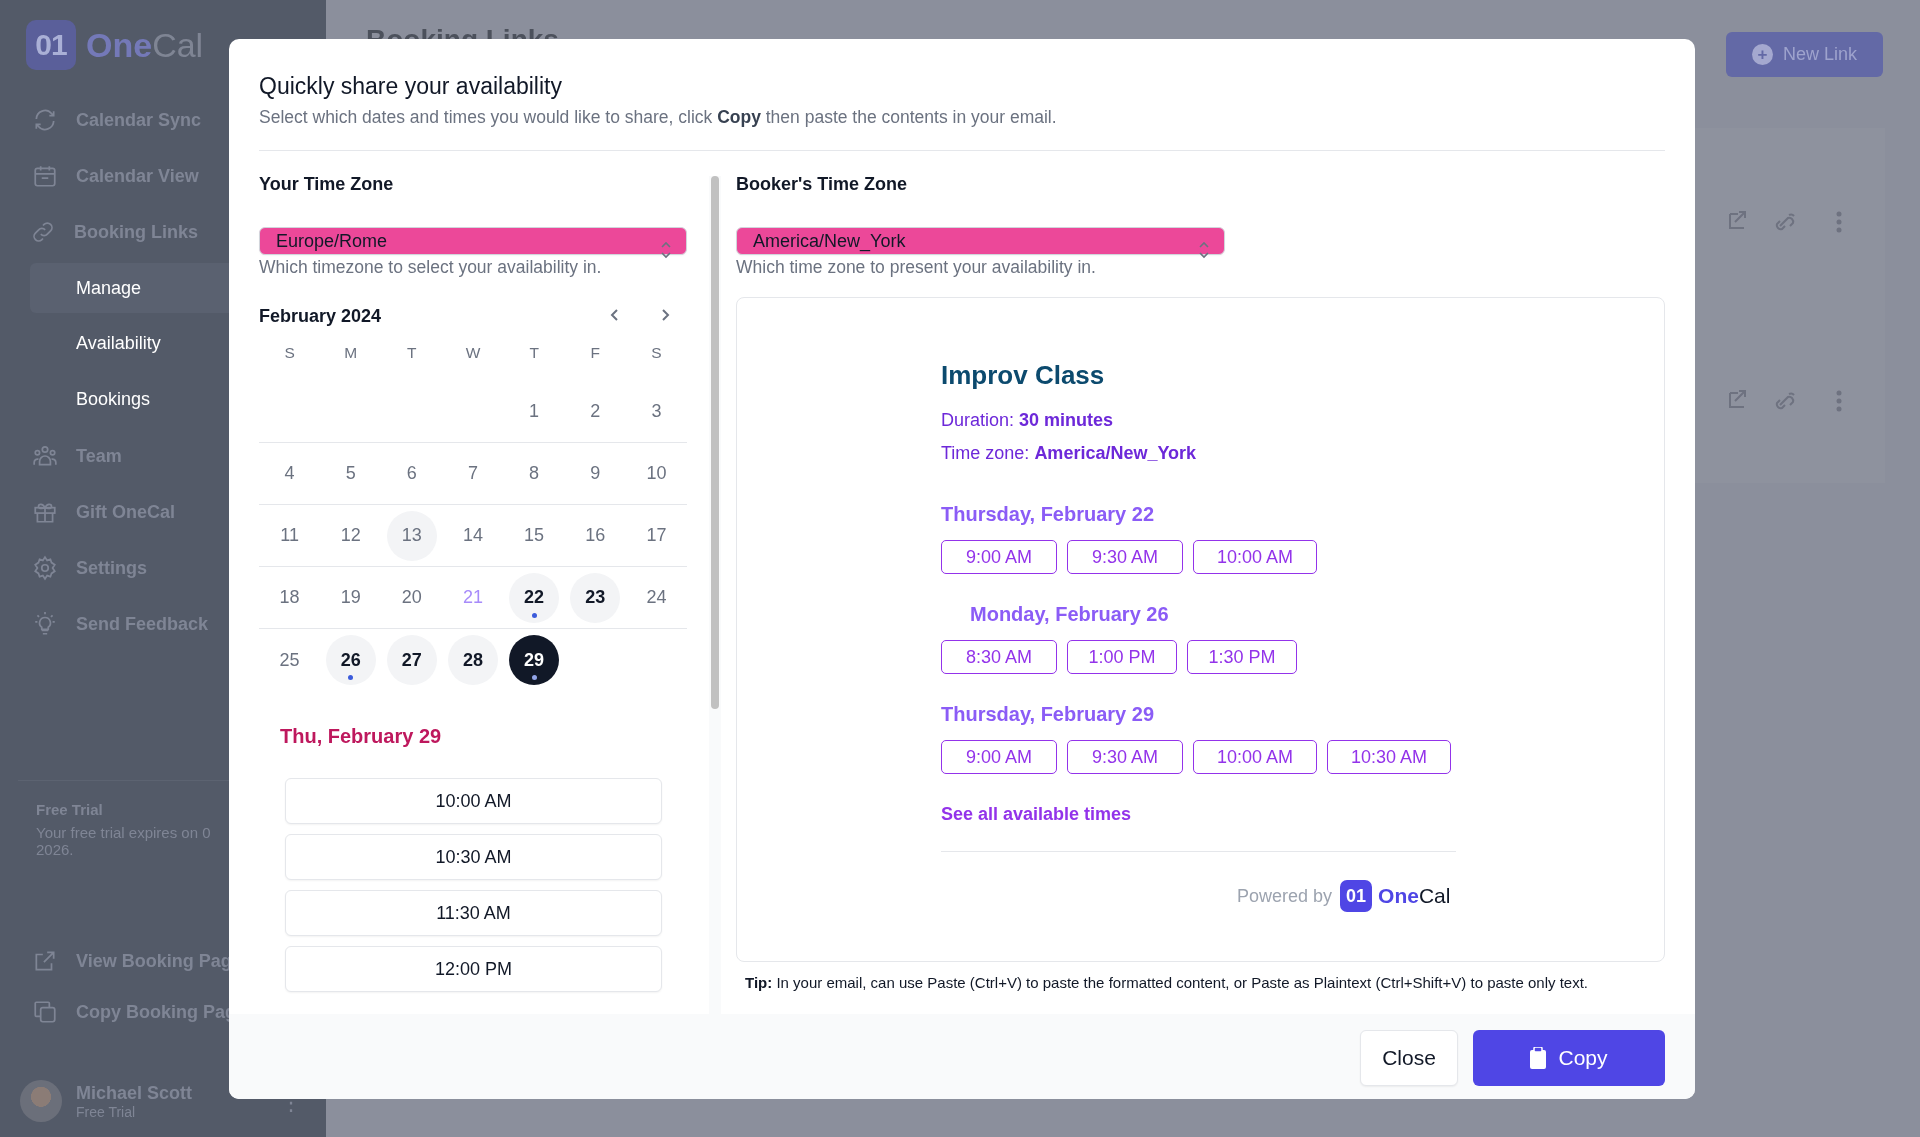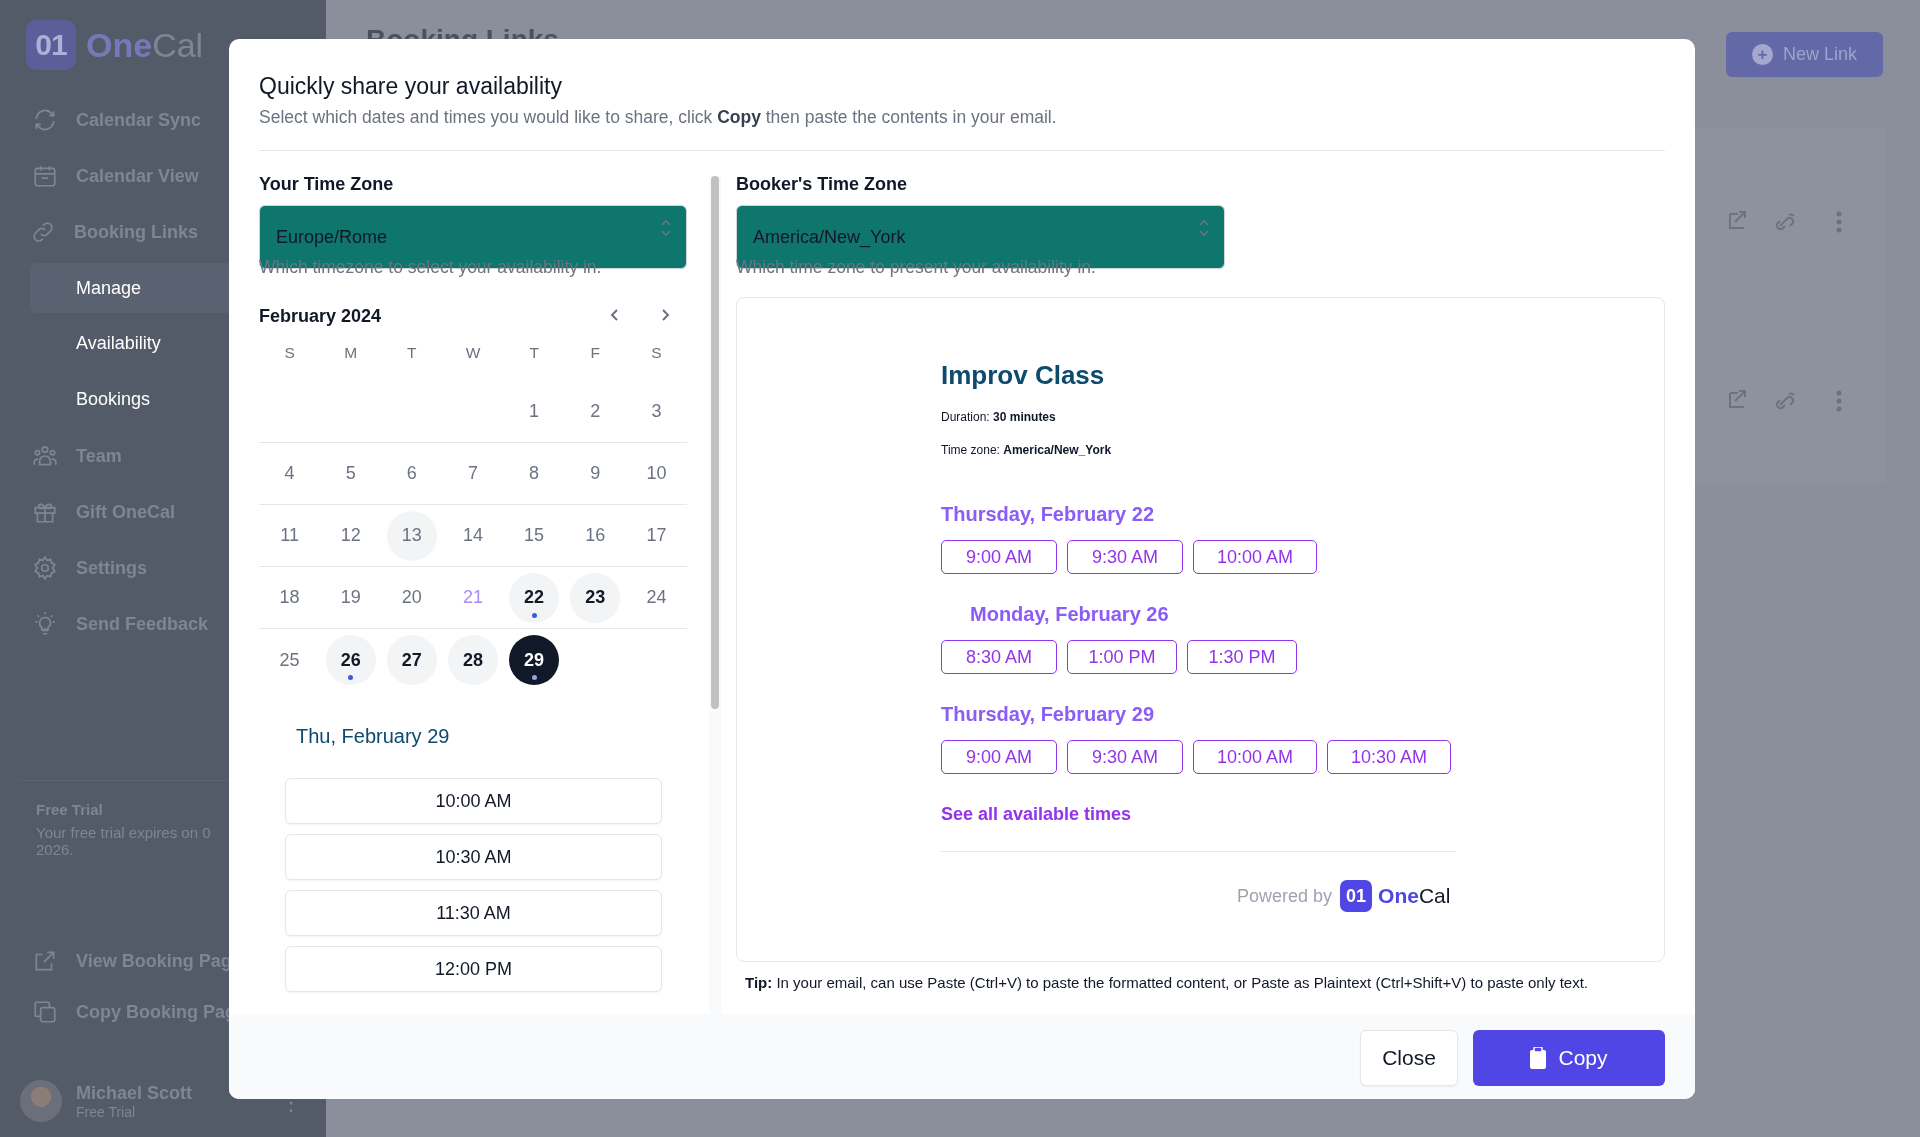--- a/index.html
+++ b/index.html
@@ -31,50 +31,50 @@
   .bg-card { position: absolute; left: 1690px; top: 128px; width: 195px; height: 355px; background: #8e929e; }
 
   
   .modal { position: absolute; left: 229px; top: 39px; width: 1466px; height: 1060px; background: #ffffff; border-radius: 10px; overflow: hidden; }
   .m-title { position: absolute; left: 30px; top: 34px; font-size: 23px; color: #111827; }
   .m-sub { position: absolute; left: 30px; top: 68px; font-size: 17.5px; color: #6b7280; }
   .m-sub b { color: #374151; }
   .m-divider { position: absolute; left: 30px; top: 111px; width: 1406px; height: 1px; background: #e5e7eb; }
 
   .label { position: absolute; font-size: 18px; font-weight: bold; color: #111827; }
-  .select { position: absolute; height: 64px; border: 1px solid #d1d5db; border-radius: 6px; background: #0f766e; font-size: 18px; color: #111827; display: flex; align-items: center; padding-left: 16px; box-shadow: 0 1px 2px rgba(0,0,0,0.04); }
+  .select { position: absolute; height: 28px; border: 1px solid #d1d5db; border-radius: 6px; background: #ec4899; font-size: 18px; color: #111827; display: flex; align-items: center; padding-left: 16px; box-shadow: 0 1px 2px rgba(0,0,0,0.04); margin-top: 22px; }
   .select .chev { position: absolute; right: 14px; top: 12px; width: 12px; height: 20px; }
   .hint { position: absolute; font-size: 17.5px; color: #6b7280; }
 
   .month { position: absolute; left: 30px; top: 267px; font-size: 18px; font-weight: bold; color: #111827; }
   .cal-nav { position: absolute; top: 264px; width: 24px; height: 24px; display: flex; align-items: center; justify-content: center; }
   .cal-nav svg { width: 14px; height: 14px; stroke: #6b7280; fill: none; stroke-width: 2; }
   .cal-grid { position: absolute; left: 30px; top: 304px; width: 428px; }
   .dow-row { display: grid; grid-template-columns: repeat(7, 1fr); height: 38px; }
   .dow { text-align: center; font-size: 15.5px; color: #6b7280; line-height: 20px; }
   .week { display: grid; grid-template-columns: repeat(7, 1fr); height: 62px; border-bottom: 1px solid #e5e7eb; align-items: center; }
   .week:last-child { border-bottom: none; }
   .day { position: relative; width: 50px; height: 50px; margin: 0 auto; border-radius: 50%; display: flex; align-items: center; justify-content: center; font-size: 18px; color: #6b7280; }
   .day.empty { visibility: hidden; }
   .day.today { color: #a78bfa; }
   .day.hover { background: #f3f4f6; }
   .day.avail { background: #f3f4f6; color: #111827; font-weight: bold; }
   .day.selected { background: #111827; color: #ffffff; font-weight: bold; }
   .day .dot { position: absolute; bottom: 5px; left: 50%; width: 5px; height: 5px; margin-left: -2.5px; border-radius: 50%; background: #3b5bdb; }
   .day.selected .dot { background: #93a5e8; }
 
-  .sel-date { position: absolute; left: 51px; top: 686px; font-size: 20px; font-weight: normal; color: #0c4a6e; margin-left: 16px; }
+  .sel-date { position: absolute; left: 51px; top: 686px; font-size: 20px; font-weight: bold; color: #be185d; }
   .slot { position: absolute; left: 56px; width: 377px; height: 46px; border: 1px solid #e5e7eb; border-radius: 6px; background: #fff; font-size: 18px; color: #111827; display: flex; align-items: center; justify-content: center; box-shadow: 0 1px 2px rgba(0,0,0,0.05); }
 
   .scroll-track { position: absolute; left: 480px; top: 137px; width: 12px; height: 855px; background: #f9fafb; }
   .scroll-thumb { position: absolute; left: 482px; top: 137px; width: 8px; height: 533px; border-radius: 4px; background: #c1c1c1; }
 
   .preview { position: absolute; left: 507px; top: 258px; width: 929px; height: 665px; border: 1px solid #e5e7eb; border-radius: 8px; background: #fff; }
   .pv-title { position: absolute; left: 204px; top: 62px; font-size: 26px; font-weight: bold; color: #0c4a6e; }
-  .pv-line { position: absolute; left: 204px; font-size: 12px; color: #0f172a; }
+  .pv-line { position: absolute; left: 204px; font-size: 18px; color: #6d28d9; }
   .pv-line b { font-weight: bold; }
   .pv-day { position: absolute; left: 204px; font-size: 20px; font-weight: bold; color: #8b5cf6; }
   .pv-slots { position: absolute; left: 204px; display: flex; gap: 10px; }
   .pv-slot { height: 34px; border: 1.5px solid #9333ea; border-radius: 5px; color: #9333ea; font-size: 18px; display: flex; align-items: center; justify-content: center; }
   .pv-link { position: absolute; left: 204px; top: 506px; font-size: 18px; font-weight: bold; color: #9333ea; }
   .pv-divider { position: absolute; left: 204px; top: 553px; width: 515px; height: 1px; background: #e5e7eb; }
   .pv-powered { position: absolute; left: 500px; top: 582px; display: flex; align-items: center; font-size: 18px; color: #9ca3af; }
   .pv-mark { width: 32px; height: 32px; border-radius: 7px; background: #4f46e5; color: #fff; font-weight: bold; font-size: 18px; display: flex; align-items: center; justify-content: center; margin: 0 6px 0 8px; }
   .pv-brand { font-size: 21px; font-weight: bold; color: #4f46e5; }
   .pv-brand .cal { color: #111827; font-weight: normal; }

